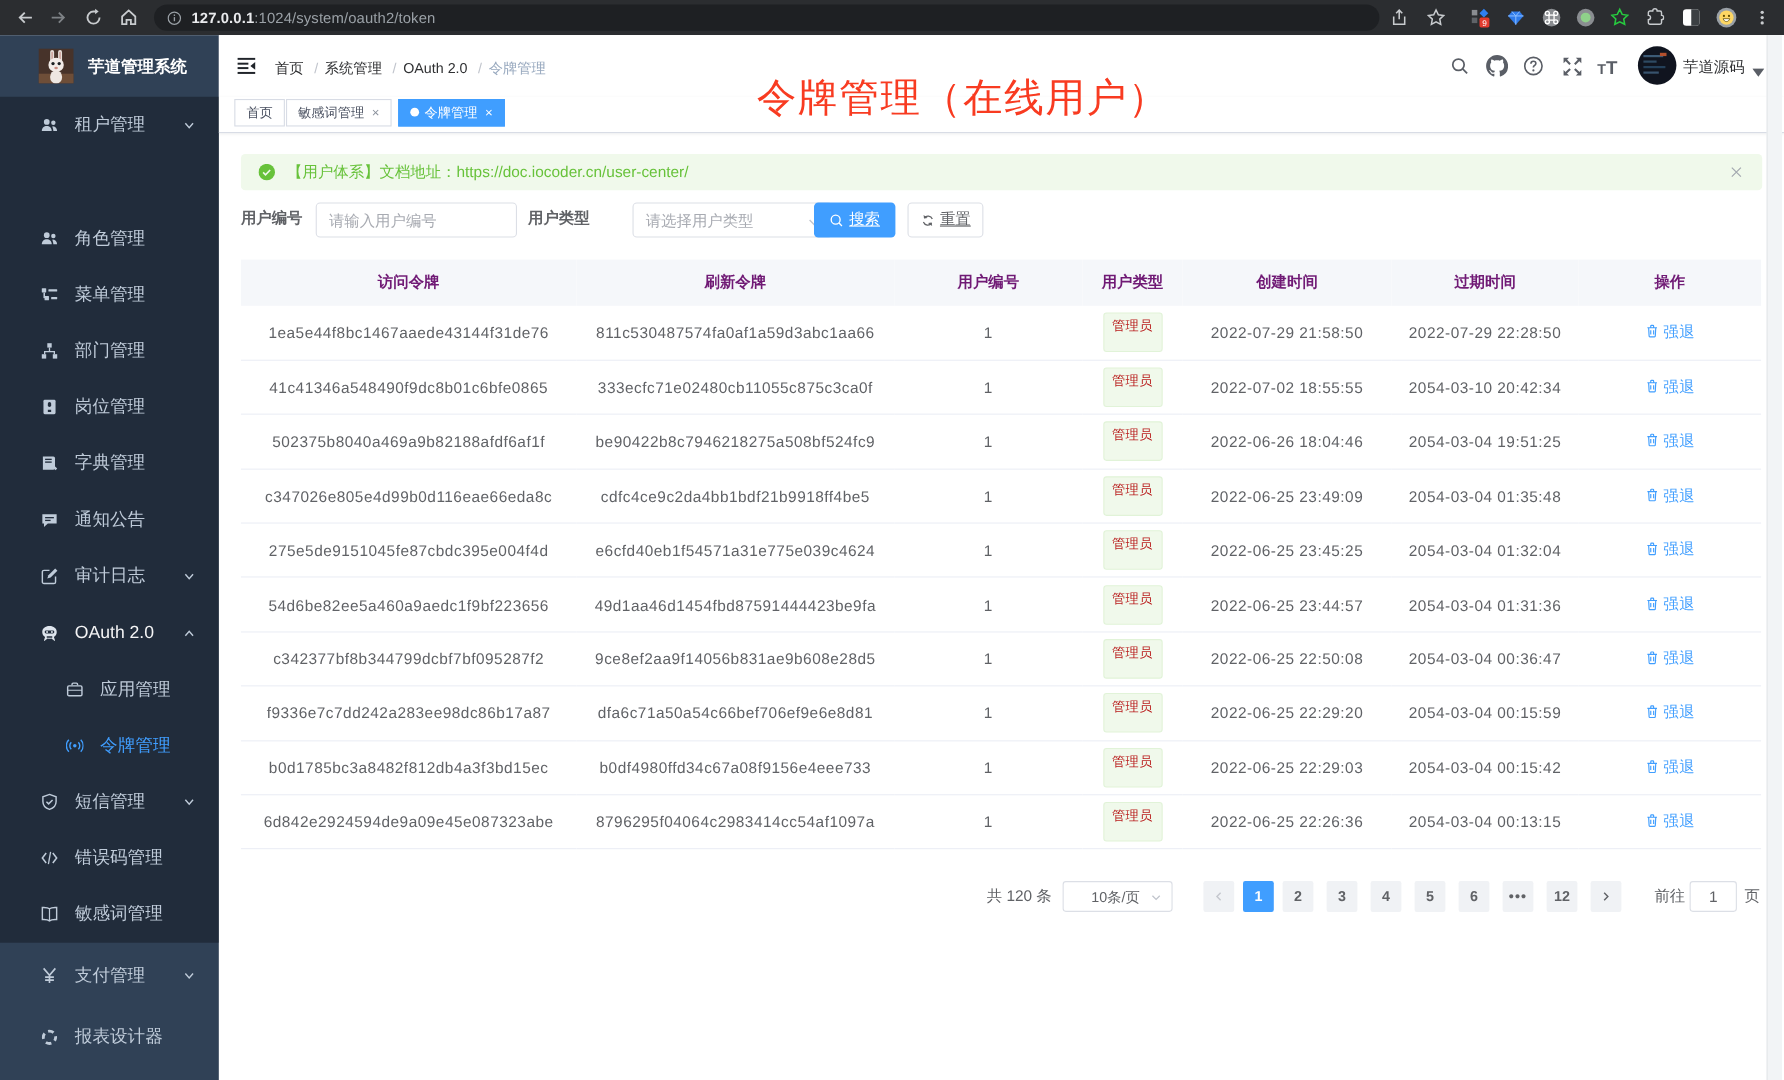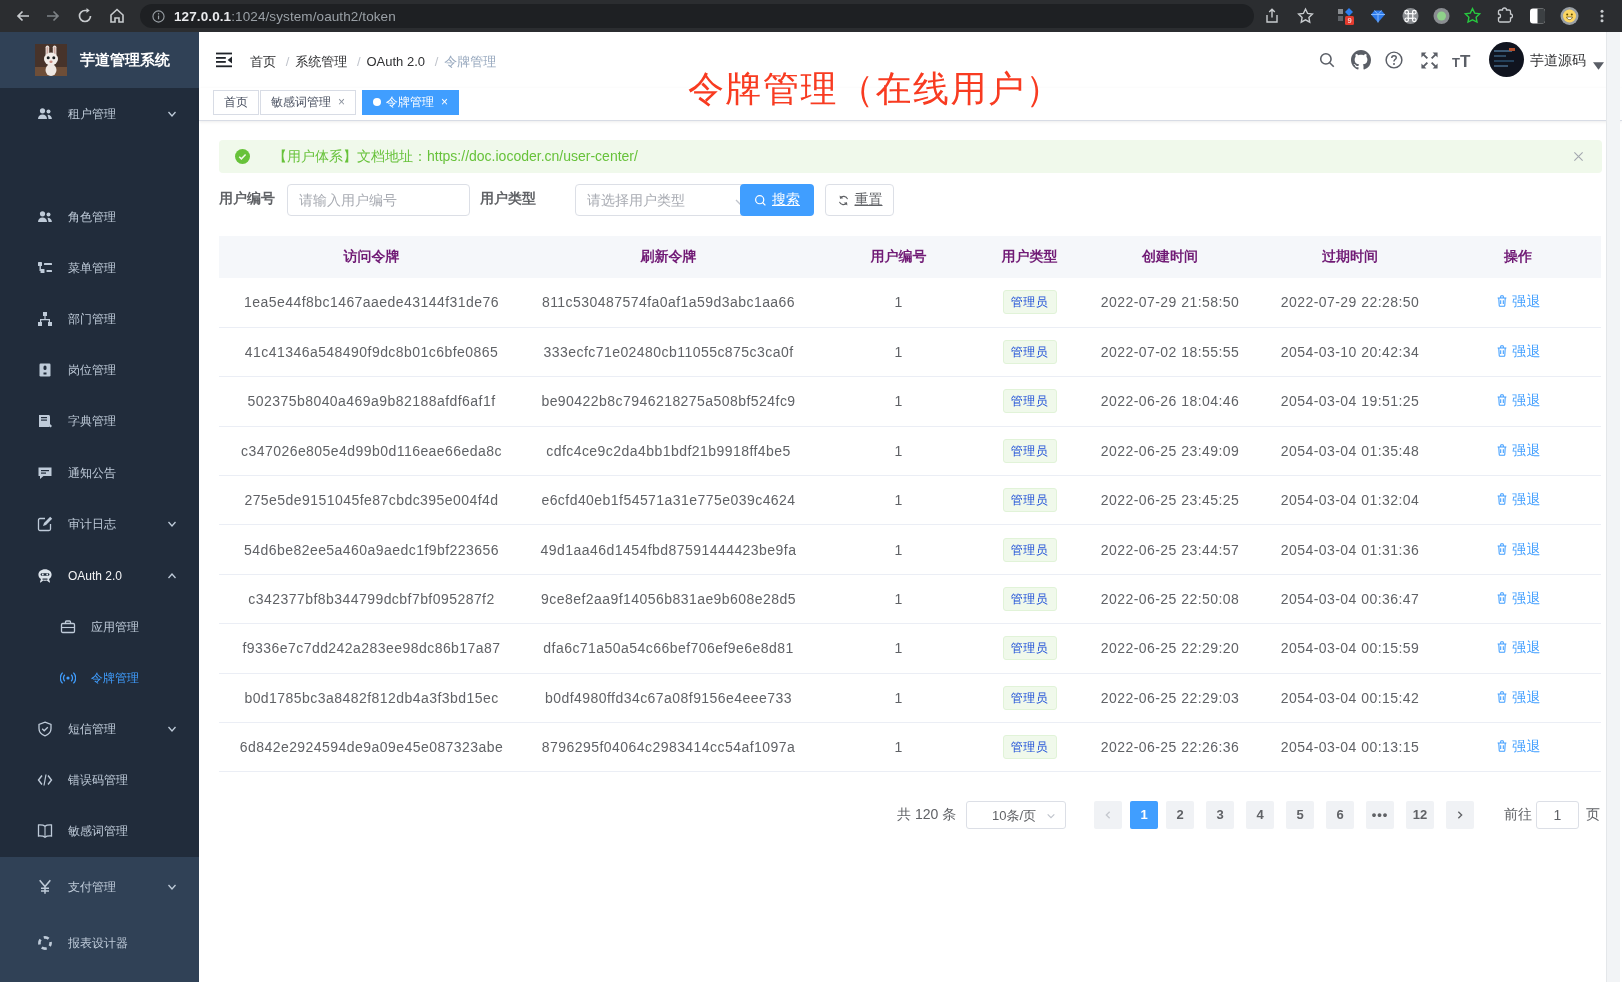--- a/index.html
+++ b/index.html
@@ -10,21 +10,21 @@
 .chr-ic { position:absolute; top:0; height:32px; display:flex; align-items:center; justify-content:center; }
 #urlpill { position:absolute; left:140px; top:4px; width:1114px; height:24px; border-radius:12px; background:#1e2023; display:flex; align-items:center; }
 #urltext { font-size:13.5px; color:#9aa0a6; margin-left:9px; letter-spacing:.1px; }
 #urltext b { color:#e9eaed; font-weight:bold; }
 
 #sidebar { position:absolute; left:0; top:32px; width:199px; height:950px; background:#304156; }
 #subblock { position:absolute; left:0; top:56px; width:199px; height:769px; background:#212c3b; }
 #logo { position:absolute; left:0; top:0; width:199px; height:56px; }
 #logo .ttl { position:absolute; left:80px; top:19px; color:#fff; font-size:15px; font-weight:bold; }
 .mi { position:absolute; left:0; width:199px; height:40px; }
-.mi .txt { position:absolute; left:68px; top:50%; transform:translateY(-50%); font-size:12px; color:#bfcbd9; white-space:nowrap; }
+.mi .txt { position:absolute; left:68px; top:50%; transform:translateY(-50%); font-size:16px; color:#bfcbd9; white-space:nowrap; }
 .mi .ico { position:absolute; left:37px; top:50%; transform:translateY(-50%); width:16px; height:16px; }
 .mi.ind .ico { left:60px; }
 .mi.ind .txt { left:91px; }
 .mi .chev { position:absolute; right:21px; top:50%; transform:translateY(-50%); width:12px; height:12px; }
 .mi.active .txt { color:#409eff; }
 
 #main { position:absolute; left:199px; top:32px; width:1423px; height:950px; background:#fff; }
 #navbar { position:absolute; left:0; top:0; width:1423px; height:56px; background:#fff; }
 #tagsbar { position:absolute; left:0; top:56px; width:1423px; height:33px; background:#fff; border-bottom:1px solid #d8dce5; box-shadow:0 1px 3px 0 rgba(0,0,0,.08); }
 .tag { position:absolute; top:2px; height:25px; line-height:23px; border:1px solid #d8dce5; background:#fff; color:#495060; font-size:12px; padding:0 10px; white-space:nowrap; }
@@ -33,21 +33,21 @@
 
 #alert { position:absolute; left:20px; top:108px; width:1383px; height:33px; background:#f0f9eb; border-radius:4px; }
 #alert .atxt { position:absolute; top:8px; font-size:14px; color:#67c23a; }
 .flabel { position:absolute; top:158px; font-size:14px; font-weight:bold; color:#606266; }
 .finput { position:absolute; top:152px; height:32px; border:1px solid #dcdfe6; border-radius:4px; background:#fff; font-size:14px; color:#a8abb2; line-height:30px; padding-left:11px; }
 .btn { position:absolute; top:152px; height:32px; border-radius:4px; font-size:14px; display:flex; align-items:center; justify-content:center;text-decoration:underline; }
 
 #tbl { position:absolute; left:20px; top:204px; width:1382px; border-collapse:collapse; table-layout:fixed; font-size:14px; color:#606266; }
 #tbl th { height:42px; background:#f5f7fa; font-weight:bold; color:#701a75; text-align:center; font-size:14px; }
 #tbl td { height:49.4px; text-align:center; border-bottom:1px solid #ebeef5; letter-spacing:.45px; }
-.gtag { display:inline-block; width:54px; height:24px; line-height:22px; background:#f0f9eb; border:1px solid #e1f3d8; border-radius:3px; color:#1d4ed8; font-size:12px; }
+.gtag { display:inline-block; width:54px; height:36px; line-height:22px; background:#f0f9eb; border:1px solid #e1f3d8; border-radius:3px; color:#b91c1c; font-size:12px; }
 .kick { color:#409eff; white-space:nowrap; }
 .tr-i { width:14px; height:14px; vertical-align:-2px; margin-right:3px; }
 
 #pager { position:absolute; left:0; top:769px; width:1403px; height:28px; }
 .pbtn { position:absolute; top:0; width:28px; height:28px; background:#f0f2f5; border-radius:2px; text-align:center; line-height:28px; font-size:13px; color:#606266; font-weight:bold; }
 .pbtn.on { background:#409eff; color:#fff; }
 </style>
 </head>
 <body>
 <div id="scrollstrip" style="position:absolute;left:1606px;top:32px;width:14px;height:950px;background:#f2f4f6;border-left:1px solid #e4e7ea;z-index:9;"></div>
@@ -340,21 +340,21 @@
     <span class="tag" style="left:14px;">首页</span>
     <span class="tag" style="left:61px;">敏感词管理<span style="color:#8a919c;margin-left:7px;font-size:12px;">×</span></span>
     <span class="tag cur" style="left:163px;"><span style="display:inline-block;width:8px;height:8px;border-radius:50%;background:#fff;margin-right:5px;"></span>令牌管理<span style="margin-left:7px;font-size:12px;">×</span></span>
   </div>
   <div id="redtxt">令牌管理（在线用户）</div>
   <div id="alert">
     <svg style="position:absolute;left:16px;top:9px;width:15px;height:15px;" viewBox="0 0 16 16">
         <circle cx="8" cy="8" r="8" fill="#67c23a"></circle>
         <path d="M4.5 8.2l2.3 2.3 4.5-4.6" fill="none" stroke="#f0f9eb" stroke-width="1.6"></path>
       </svg>
-    <span class="atxt" style="left:42px;margin-left:12px;">【用户体系】文档地址：https://doc.iocoder.cn/user-center/</span>
+    <span class="atxt" style="left:42px;">【用户体系】文档地址：https://doc.iocoder.cn/user-center/</span>
     <svg style="position:absolute;right:18px;top:11px;width:11px;height:11px;" viewBox="0 0 12 12">
         <path d="M1.5 1.5l9 9M10.5 1.5l-9 9" stroke="#a3a8af" stroke-width="1.2"></path>
       </svg>
   </div>
   <span class="flabel" style="left:20px;">用户编号</span>
   <div class="finput" style="left:88px;width:183px;">请输入用户编号</div>
   <span class="flabel" style="left:281px;">用户类型</span>
   <div class="finput" style="left:350px;width:182px;margin-left:26px;">请选择用户类型
     <svg style="position:absolute;right:10px;top:11px;width:12px;height:12px;" viewBox="0 0 12 12">
         <path d="M2 4l4 4 4-4" fill="none" stroke="#c0c4cc" stroke-width="1.3"></path>

